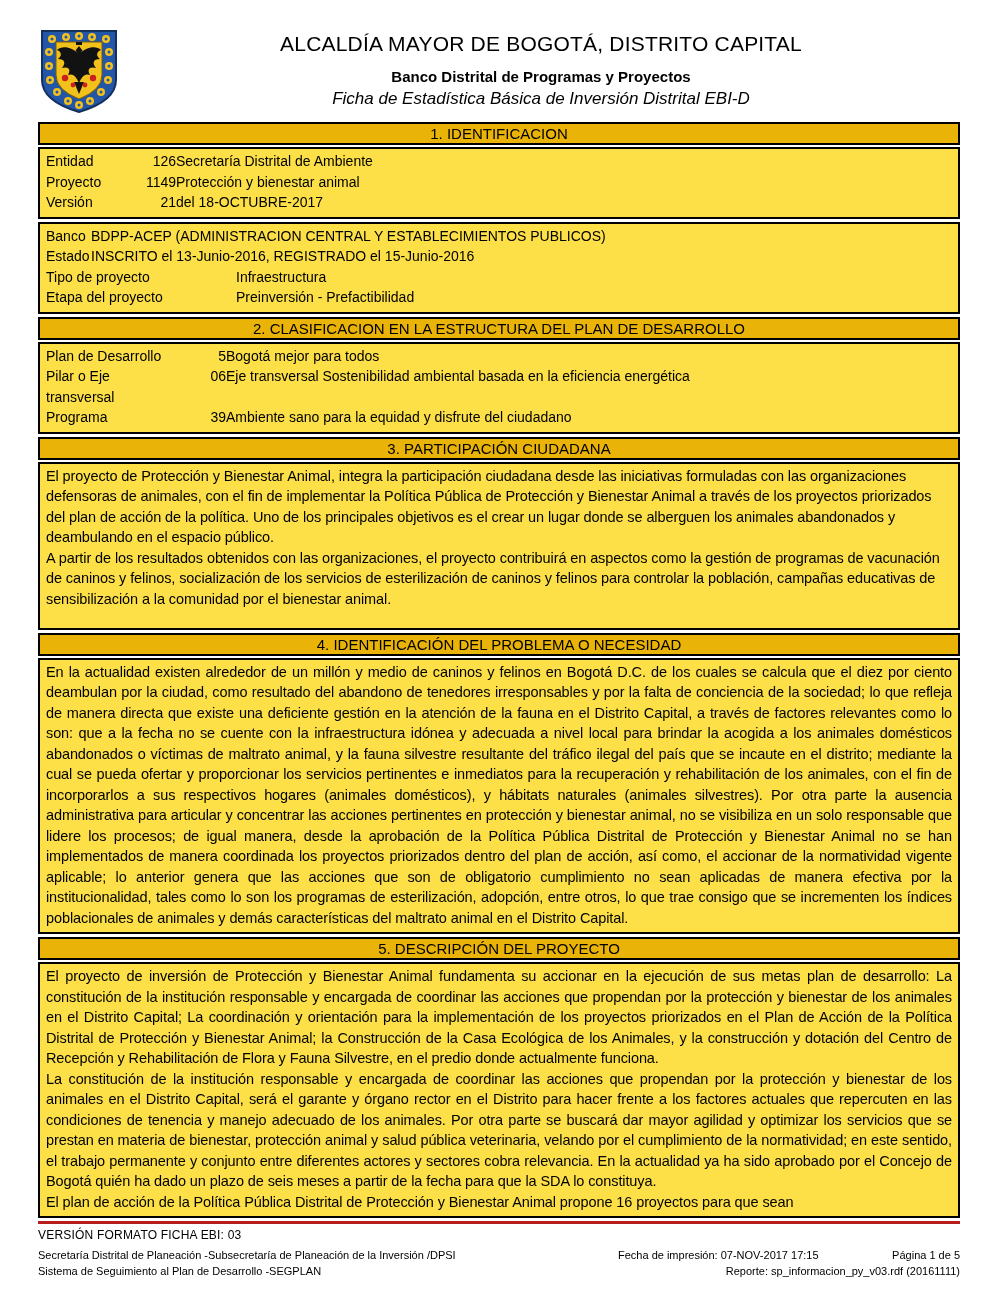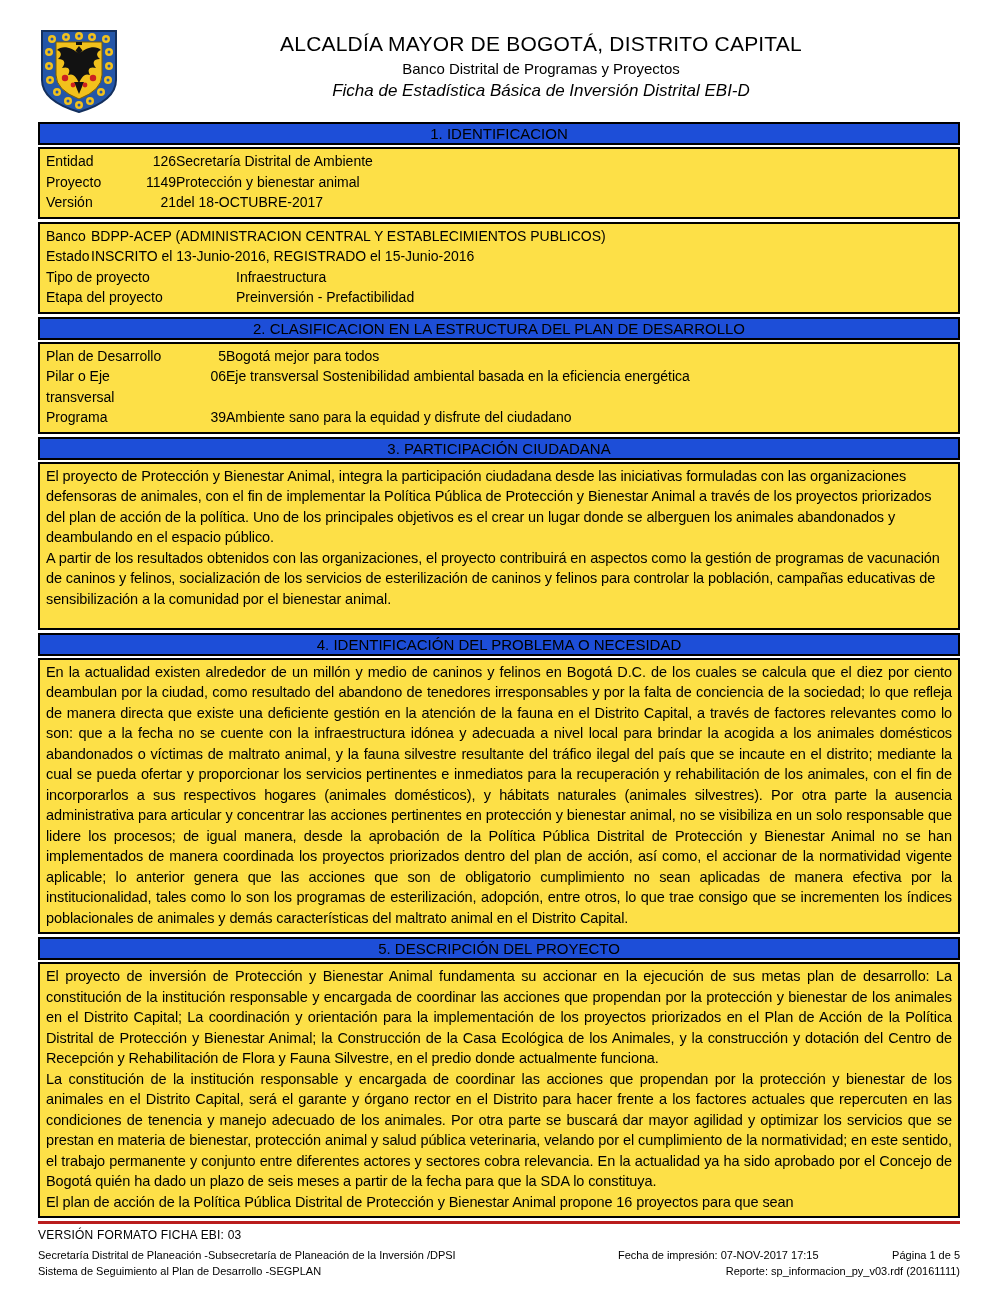--- a/index.html
+++ b/index.html
@@ -5,25 +5,25 @@
   html,body{margin:0;padding:0;background:#ffffff;}
   body{width:1000px;height:1294px;overflow:hidden;color:#000;
        font-family:"Liberation Sans", sans-serif;-webkit-font-smoothing:antialiased;}
   .page{box-sizing:border-box;width:1000px;height:1294px;padding:26px 40px 0 38px;position:relative;}
 
   
   .header{position:relative;min-height:90px;margin-bottom:6px;}
   .logo{position:absolute;left:0;top:2px;width:82px;height:86px;}
   .header-text{text-align:center;padding-left:84px;padding-top:6px;}
   .title{font-size:21px;font-weight:500;letter-spacing:.2px;margin:0 0 4px;}
-  .sub1{font-size:15px;font-weight:400;margin:4px 0 4px;}
+  .sub1{font-size:15px;font-weight:700;margin:12px 0 4px;}
   .sub2{font-size:17px;font-weight:500;margin:0;font-style:italic;}
 
   
-  .sec-head{border:2px solid #000;background:#1d4ed8;text-align:center;
+  .sec-head{border:2px solid #000;background:#eab308;text-align:center;
             font-size:15px;line-height:17px;padding:1px 0;margin-bottom:2px;font-weight:500;}
   .box{border:2px solid #000;padding:2px 6px 4px;margin-bottom:3px;
        font-size:14px;line-height:20.5px;background:#fde047;}
   .section{margin-bottom:3px;}
 
   
   .row{display:flex;align-items:flex-start;}
   .lbl{flex:none;}
   .num{flex:none;text-align:right;white-space:pre;}
   .val{flex:1;}

